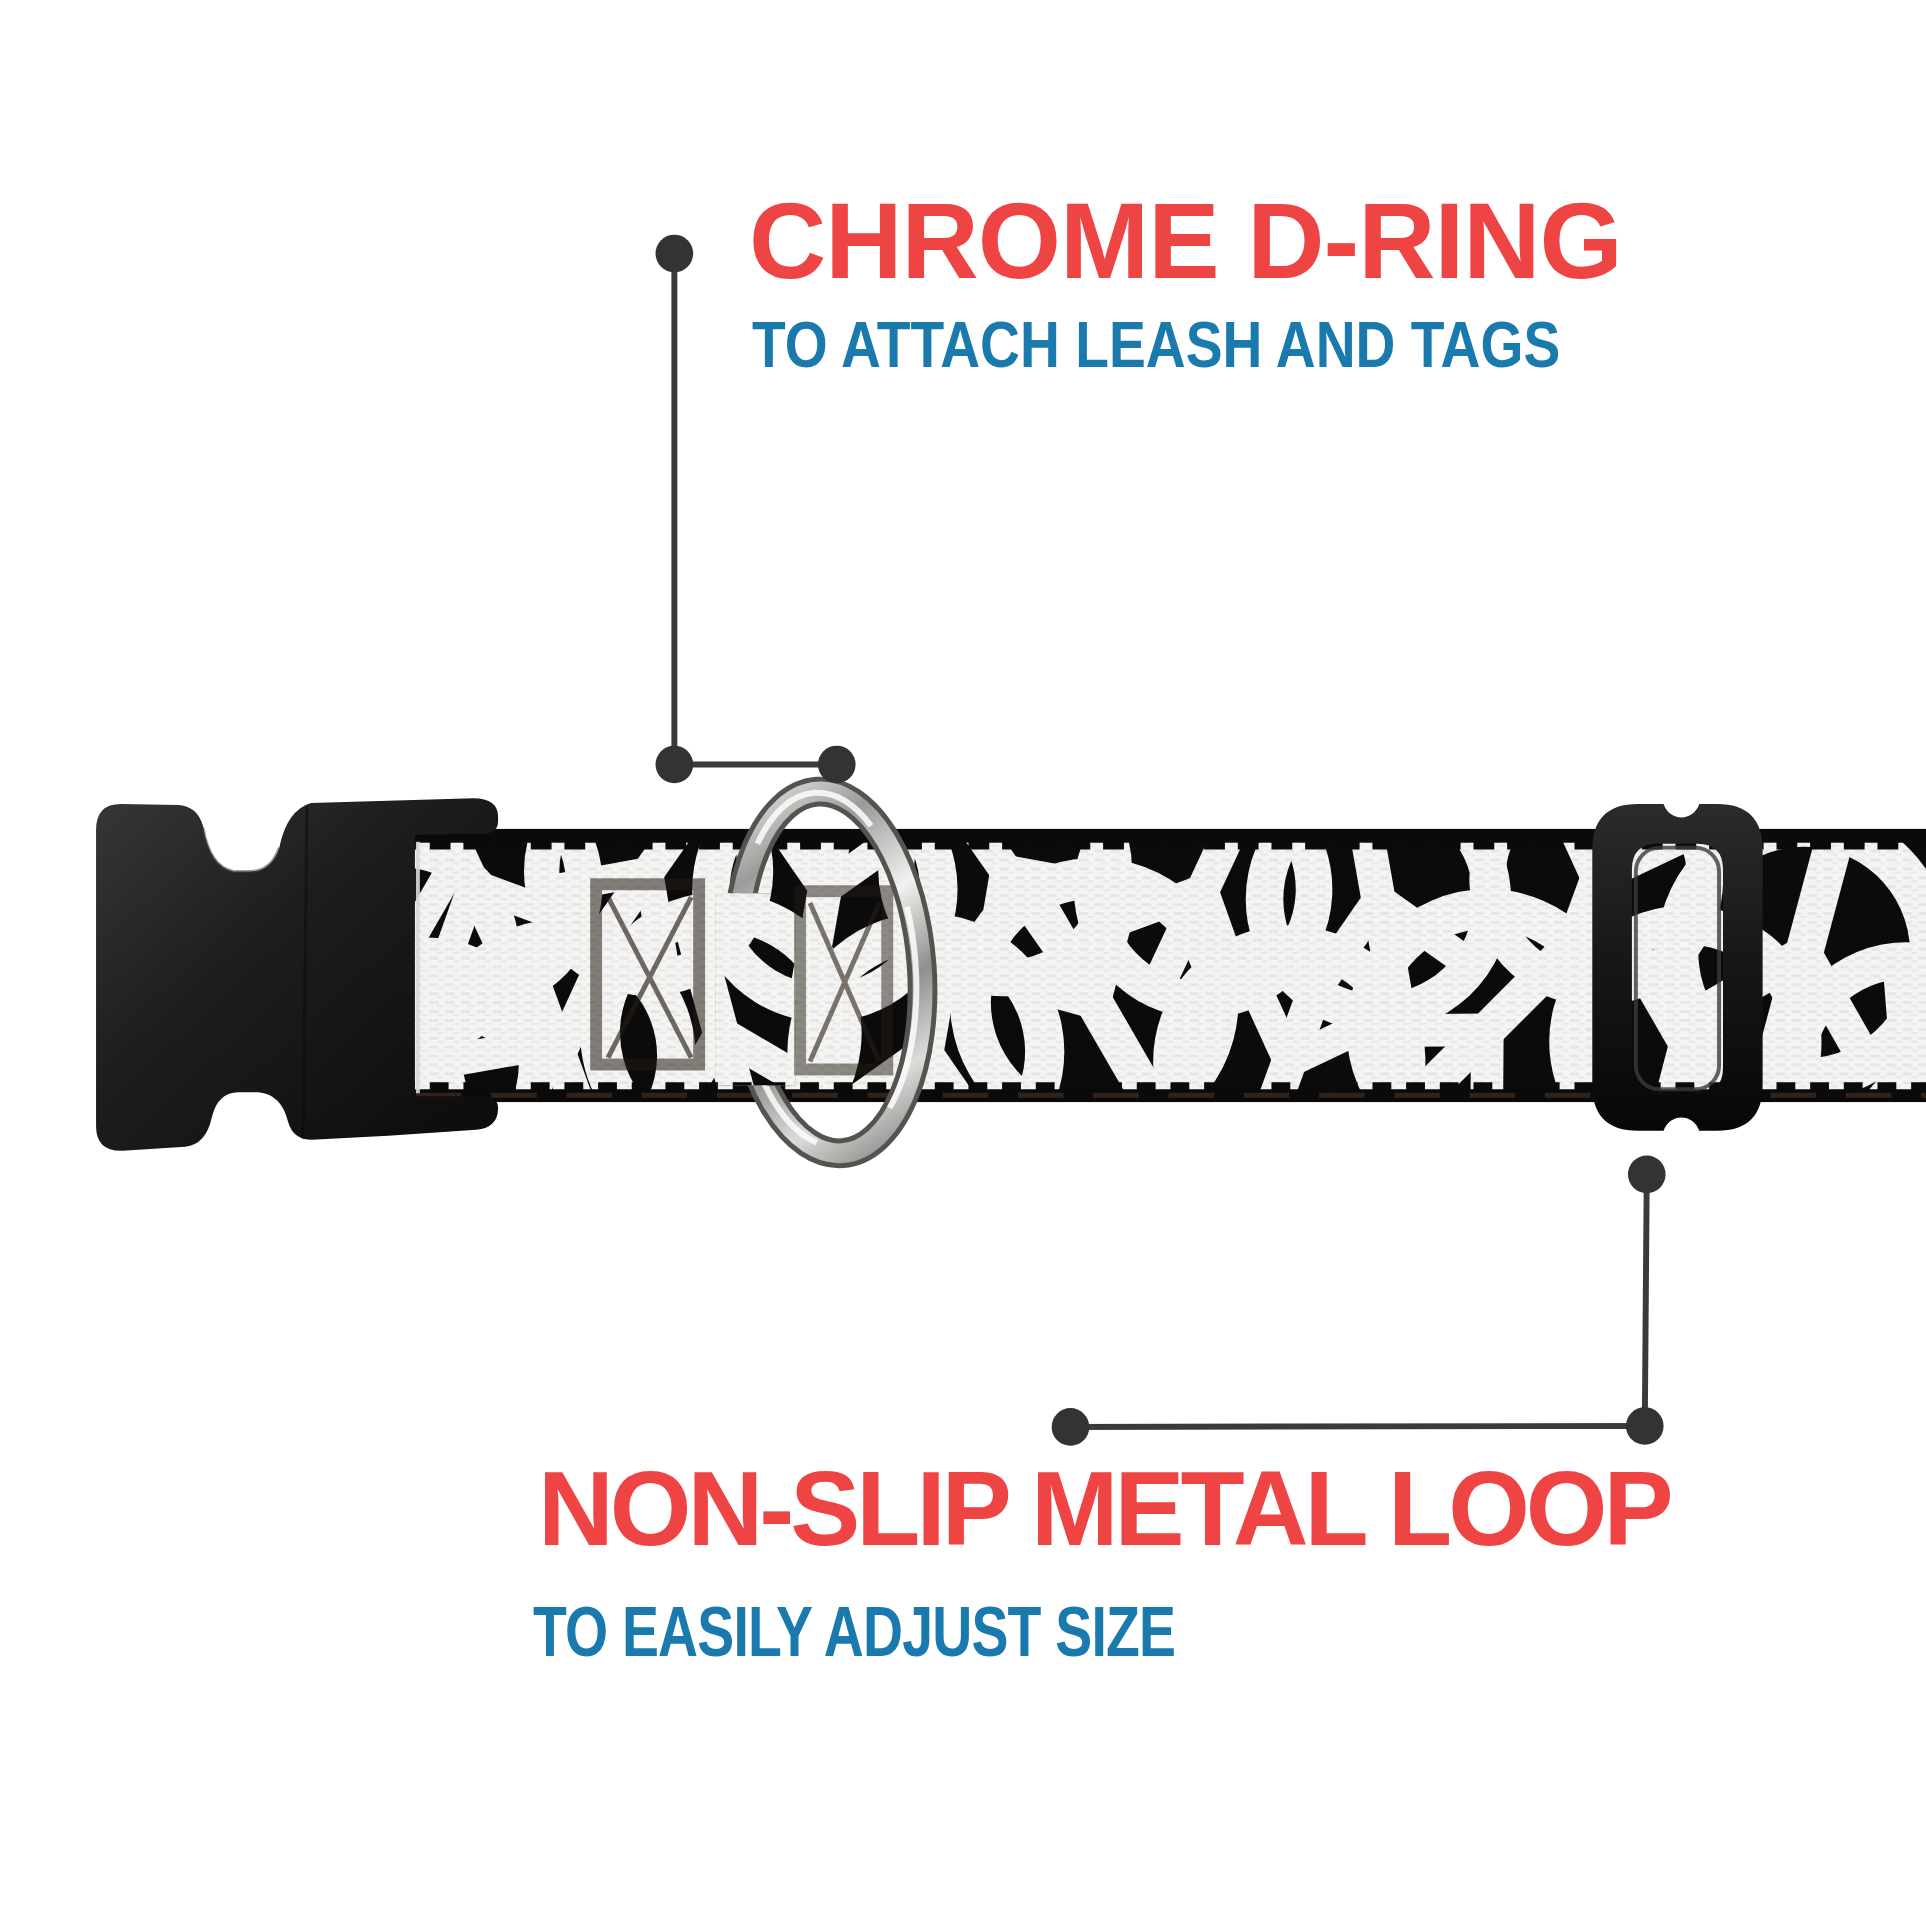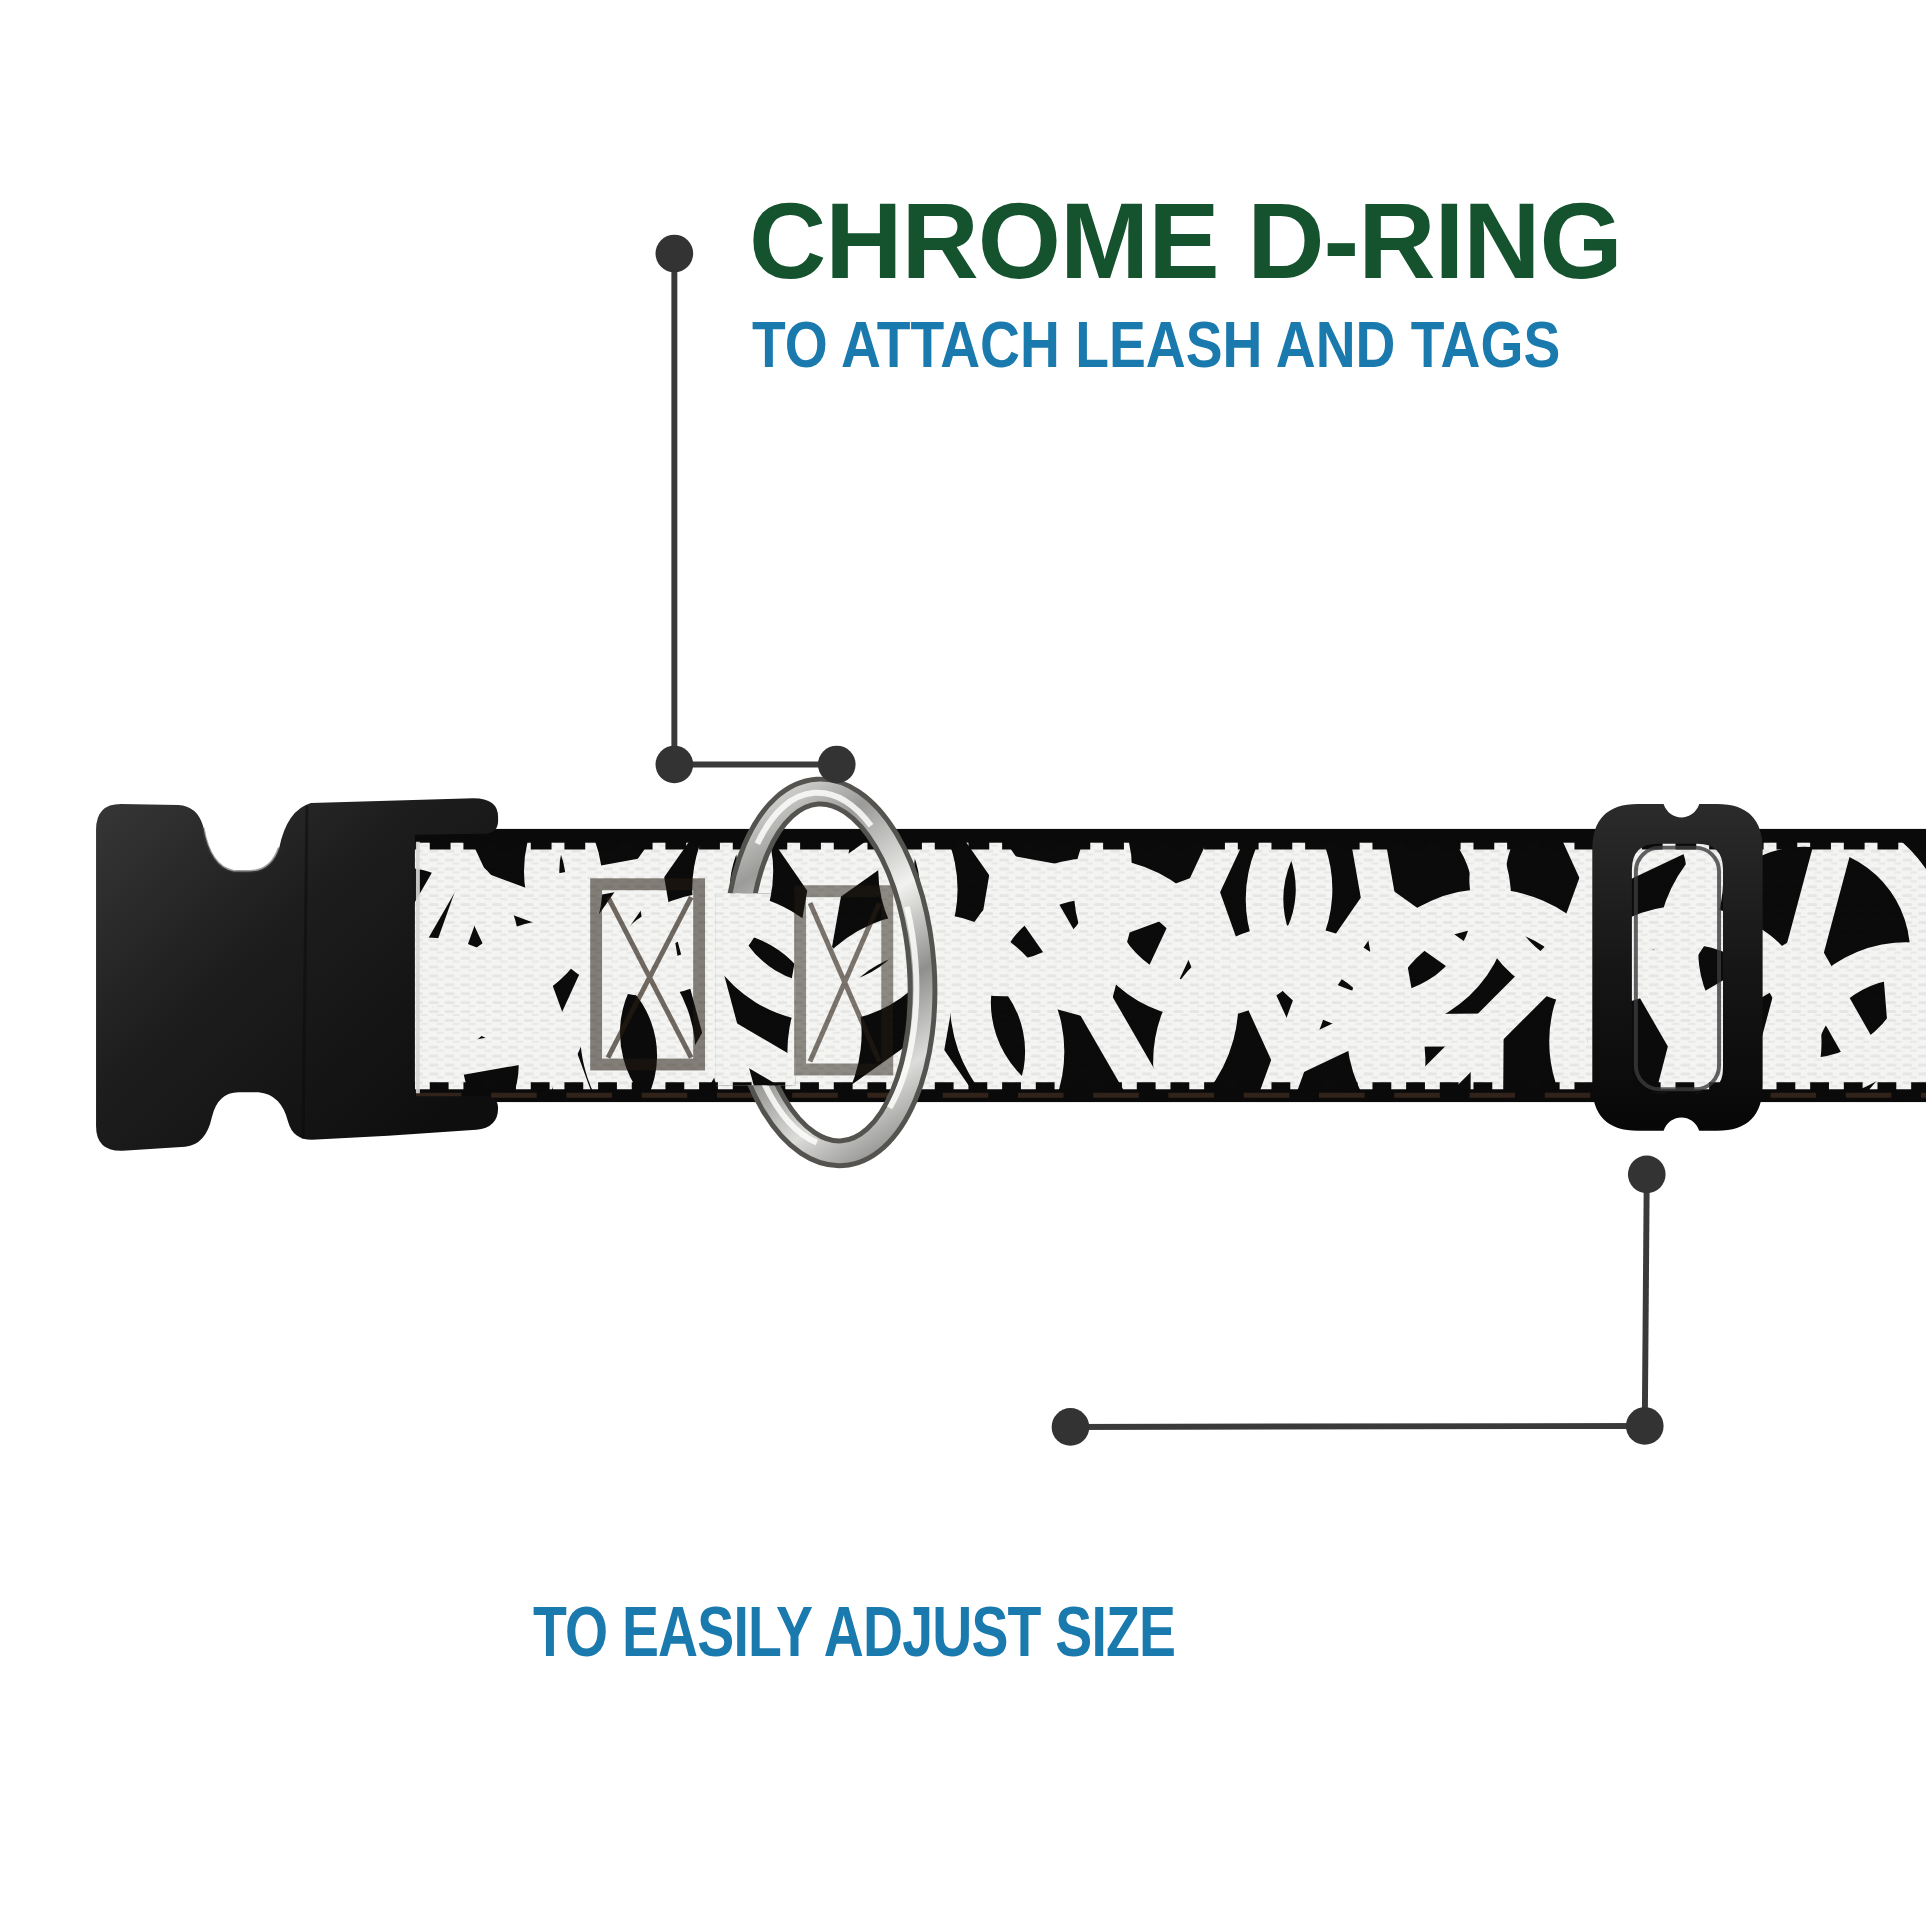--- a/index.html
+++ b/index.html
@@ -1,18 +1,18 @@
 <!DOCTYPE html>
 <html><head>
 <meta charset="utf-8">
 <style>
   html,body{margin:0;padding:0;background:#ffffff;}
   .canvas{position:relative;width:1927px;height:1927px;background:#ffffff;overflow:hidden;
           font-family:"Liberation Sans",sans-serif;}
-  .callout-title{position:absolute;font-weight:bold;color:#14532d;line-height:1;white-space:nowrap;}
+  .callout-title{position:absolute;font-weight:bold;color:#ef4444;line-height:1;white-space:nowrap;}
   .callout-sub{position:absolute;font-weight:bold;color:#1a7aad;line-height:1;white-space:nowrap;}
   .t1{left:749px;top:188px;font-size:107px;letter-spacing:-1px;}
   .s1{left:752px;top:312px;font-size:65px;transform:scaleX(0.85);transform-origin:left top;letter-spacing:0px;}
   .t2{left:538px;top:1456px;font-size:105px;letter-spacing:-4px;}
   .s2{left:533px;top:1596px;font-size:71px;transform:scaleX(0.78);transform-origin:left top;letter-spacing:-1px;}
   svg.scene{position:absolute;left:0;top:0;}
 </style>
 </head>
 <body>
 
@@ -138,16 +138,17 @@
       <line x1="1081" y1="1441" x2="1661" y2="1440" stroke-width="6"></line>
       <circle cx="1663" cy="1186" r="19" stroke="none"></circle>
       <circle cx="1661" cy="1440" r="19" stroke="none"></circle>
       <circle cx="1081" cy="1441" r="19" stroke="none"></circle>
     </g>
   </svg>
 
   <div class="callout-title t1">CHROME D-RING</div>
   <div class="callout-sub s1">TO ATTACH LEASH AND TAGS</div>
 
+  <div class="callout-title t2">NON-SLIP METAL LOOP</div>
   <div class="callout-sub s2">TO EASILY ADJUST SIZE</div>
 
 </div>
 
 
 </body></html>

